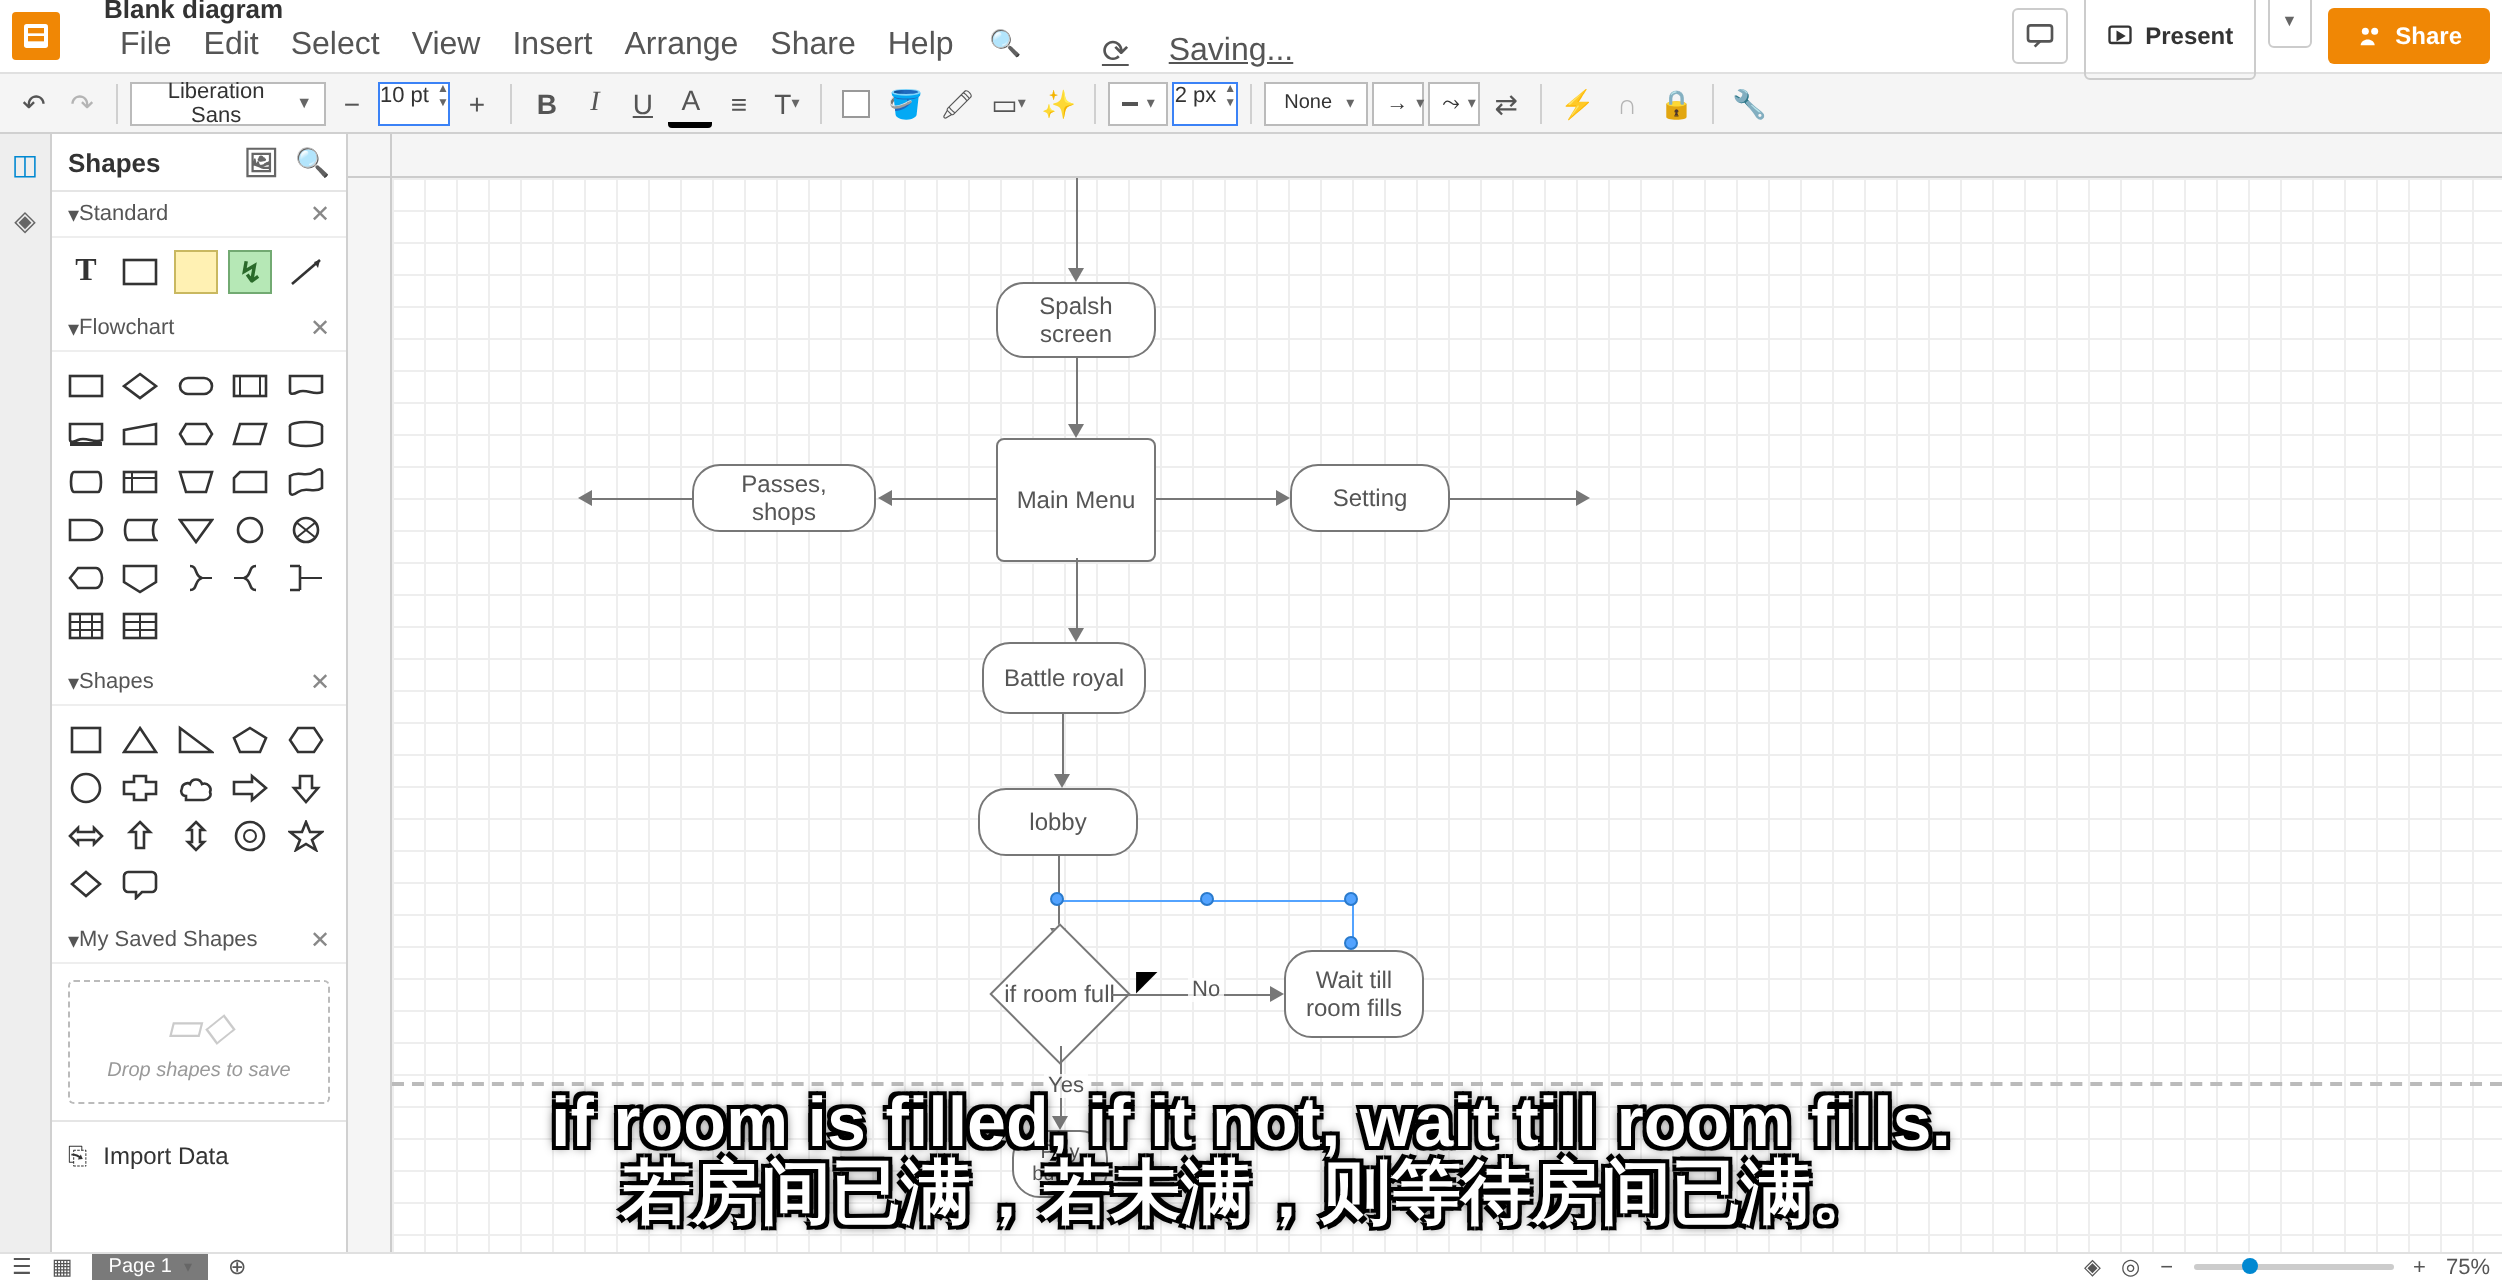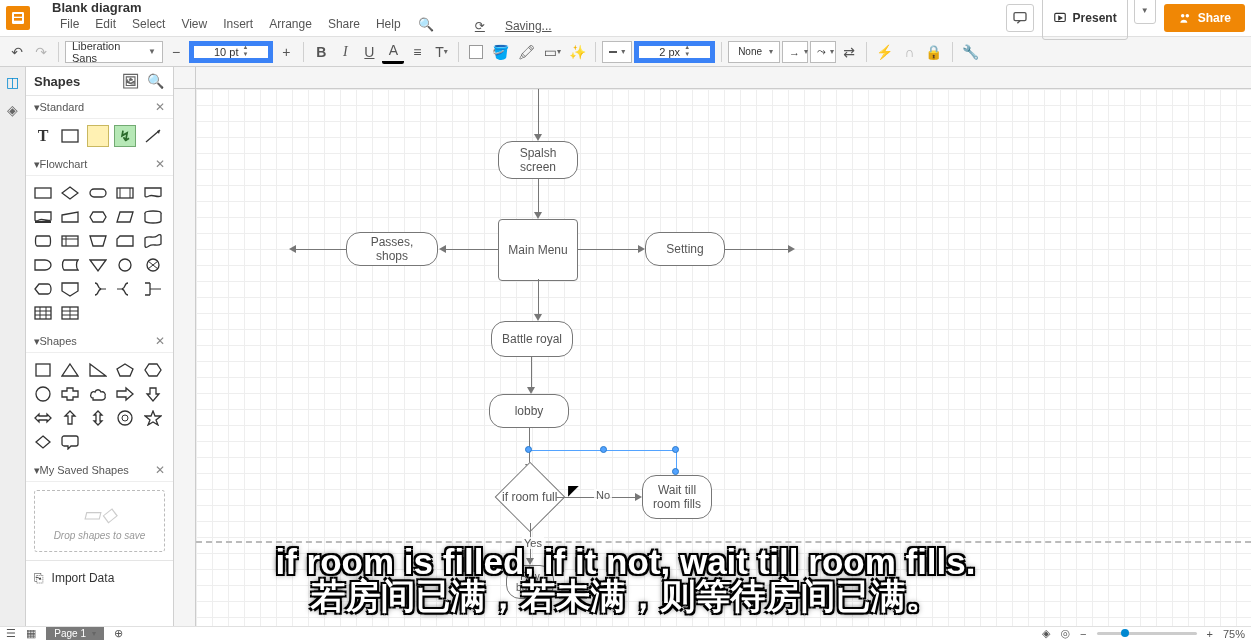--- a/index.html
+++ b/index.html
@@ -5,35 +5,35 @@
 * { margin: 0; padding: 0; box-sizing: border-box; font-family: Arial, Helvetica, sans-serif; }
 body { width: 1251px; height: 640px; background: #fff; overflow: hidden; font-size: 12px; color: #333; position: relative; }
 
 
 .titlebar { height: 37px; background: #fff; display: flex; align-items: center; padding: 0 6px; border-bottom: 1px solid #e0e0e0; }
 .logo { width: 24px; height: 24px; background: #f08705; border-radius: 2px; display: flex; align-items: center; justify-content: center; margin-right: 10px; }
 .logo svg { width: 16px; height: 16px; }
 .titlearea { flex: 1; display: flex; flex-direction: column; margin-left: 12px; }
 .doc-title { font-size: 13px; font-weight: bold; color: #333; line-height: 15px; }
 .menubar { display: flex; gap: 0; }
-.menubar span { font-size: 12px; color: #555; padding: 2px 8px; cursor: pointer; }
+.menubar span { font-size: 16px; color: #555; padding: 2px 8px; cursor: pointer; }
 .menubar .glyph { font-size: 13px; padding: 2px 10px; }
 .saving { font-size: 11px; color: #555; display: flex; align-items: center; gap: 4px; text-decoration: underline; margin-left: 14px; }
 .title-right { display: flex; align-items: center; gap: 8px; }
 .icon-btn { width: 28px; height: 28px; border: 1px solid #ccc; border-radius: 3px; display: flex; align-items: center; justify-content: center; background: #fff; cursor: pointer; }
 .present-btn { height: 44px; border: 1px solid #ccc; border-radius: 3px; display: flex; align-items: center; padding: 0 10px; gap: 6px; font-size: 12px; cursor: pointer; font-weight: bold; }
 .present-caret { border-left: 1px solid #ccc; width: 22px; height: 28px; display: flex; align-items: center; justify-content: center; margin-left: 6px; }
 .share-btn { height: 28px; background: #f08705; color: #fff; border-radius: 3px; display: flex; align-items: center; padding: 0 14px; gap: 6px; font-size: 12px; font-weight: bold; cursor: pointer; }
 
 
 .toolbar { height: 30px; background: #f5f5f5; border-bottom: 1px solid #d0d0d0; display: flex; align-items: center; padding: 0 6px; gap: 2px; }
 .tb-sep { width: 1px; height: 20px; background: #d0d0d0; margin: 0 4px; }
 .tb-btn { min-width: 22px; height: 24px; display: flex; align-items: center; justify-content: center; cursor: pointer; font-size: 14px; color: #555; border-radius: 2px; padding: 0 3px; }
 .tb-select { height: 22px; border: 1px solid #bbb; background: #fff; display: flex; align-items: center; padding: 0 6px; font-size: 11px; cursor: pointer; gap: 4px; }
-.tb-spinner { height: 22px; border: 5px solid #3b82f6; background: #fff; display: flex; align-items: flex-end; padding: 0 20px; font-size: 11px; }
+.tb-spinner { height: 22px; border: 1px solid #3b82f6; background: #fff; display: flex; align-items: flex-start; padding: 0 0; font-size: 11px; }
 .spinner-arrows { display: flex; flex-direction: column; margin-left: 4px; font-size: 6px; line-height: 7px; cursor: pointer; color: #666; }
 .line-preview { width: 26px; height: 2px; background: #555; }
 .line-none { width: 30px; height: 14px; display: flex; align-items: center; justify-content: center; font-size: 10px; }
 .color-underline { border-bottom: 3px solid #000; }
 .fill-box { width: 14px; height: 14px; background: #fff; border: 1px solid #999; }
 .faded { opacity: 0.4; }
 
 
 .main { display: flex; height: 573px; }
 
@@ -153,21 +153,21 @@
         </svg>
       <span>Share</span>
     </div>
   </div>
 </div>
 
 <div class="toolbar">
   <div class="tb-btn">↶</div>
   <div class="tb-btn faded">↷</div>
   <div class="tb-sep"></div>
-  <div class="tb-select" style="width:98px;">
+  <div class="tb-select" style="width:98px;text-align:center;">
       <span>Liberation Sans</span>
       <span class="caret" style="margin-left:auto;">▼</span>
     </div>
   <div class="tb-btn">−</div>
   <div class="tb-spinner">
       <span>10 pt</span>
       <div class="spinner-arrows">
         <span>▲</span>
         <span>▼</span>
       </div>

